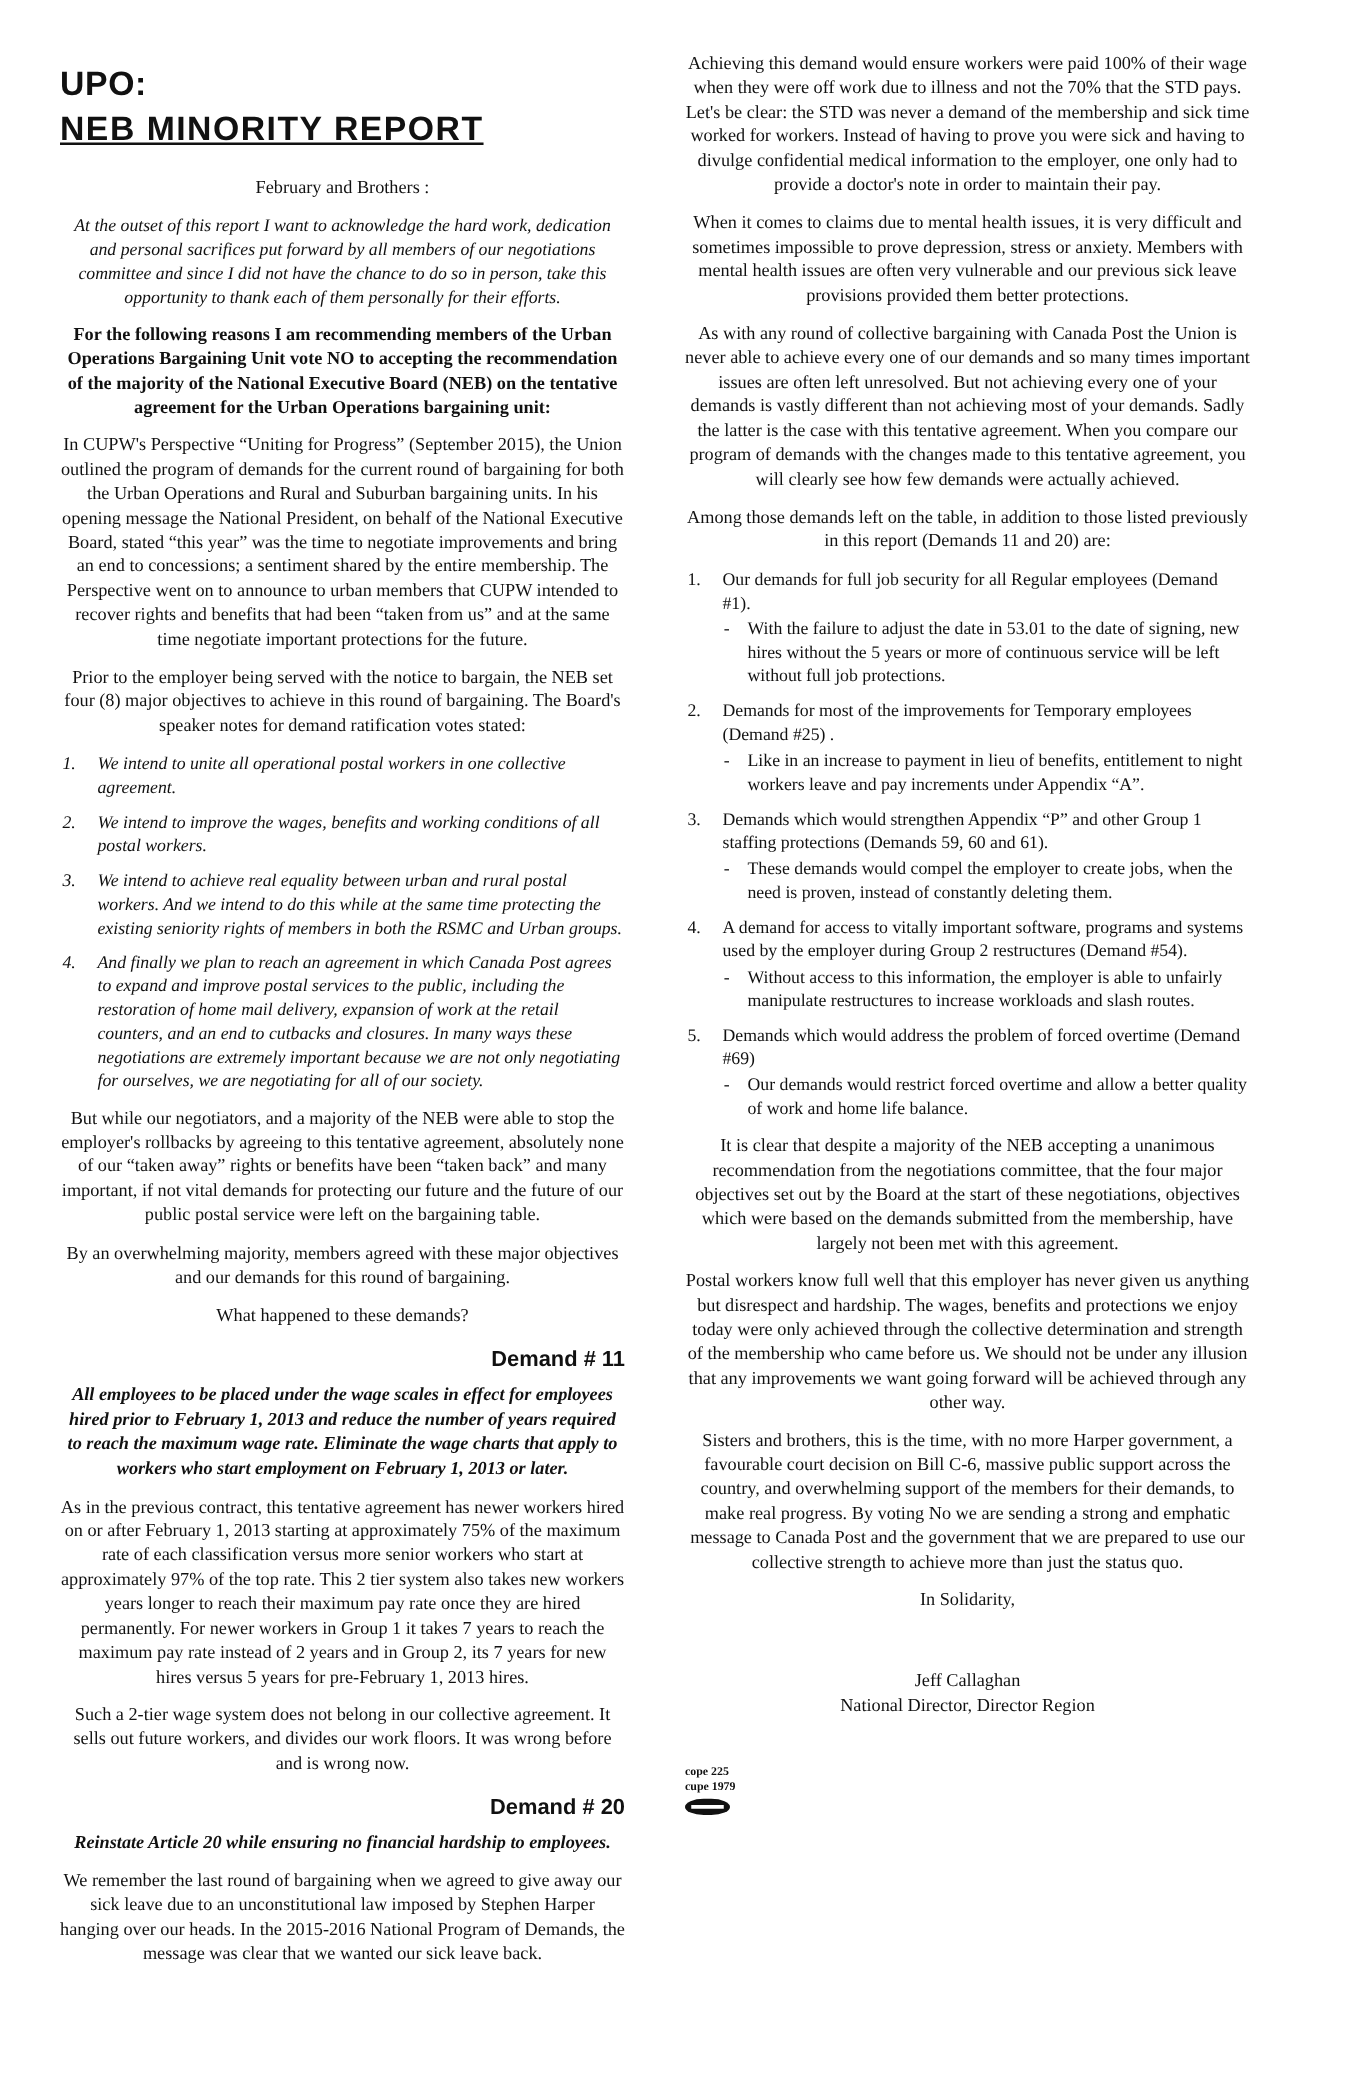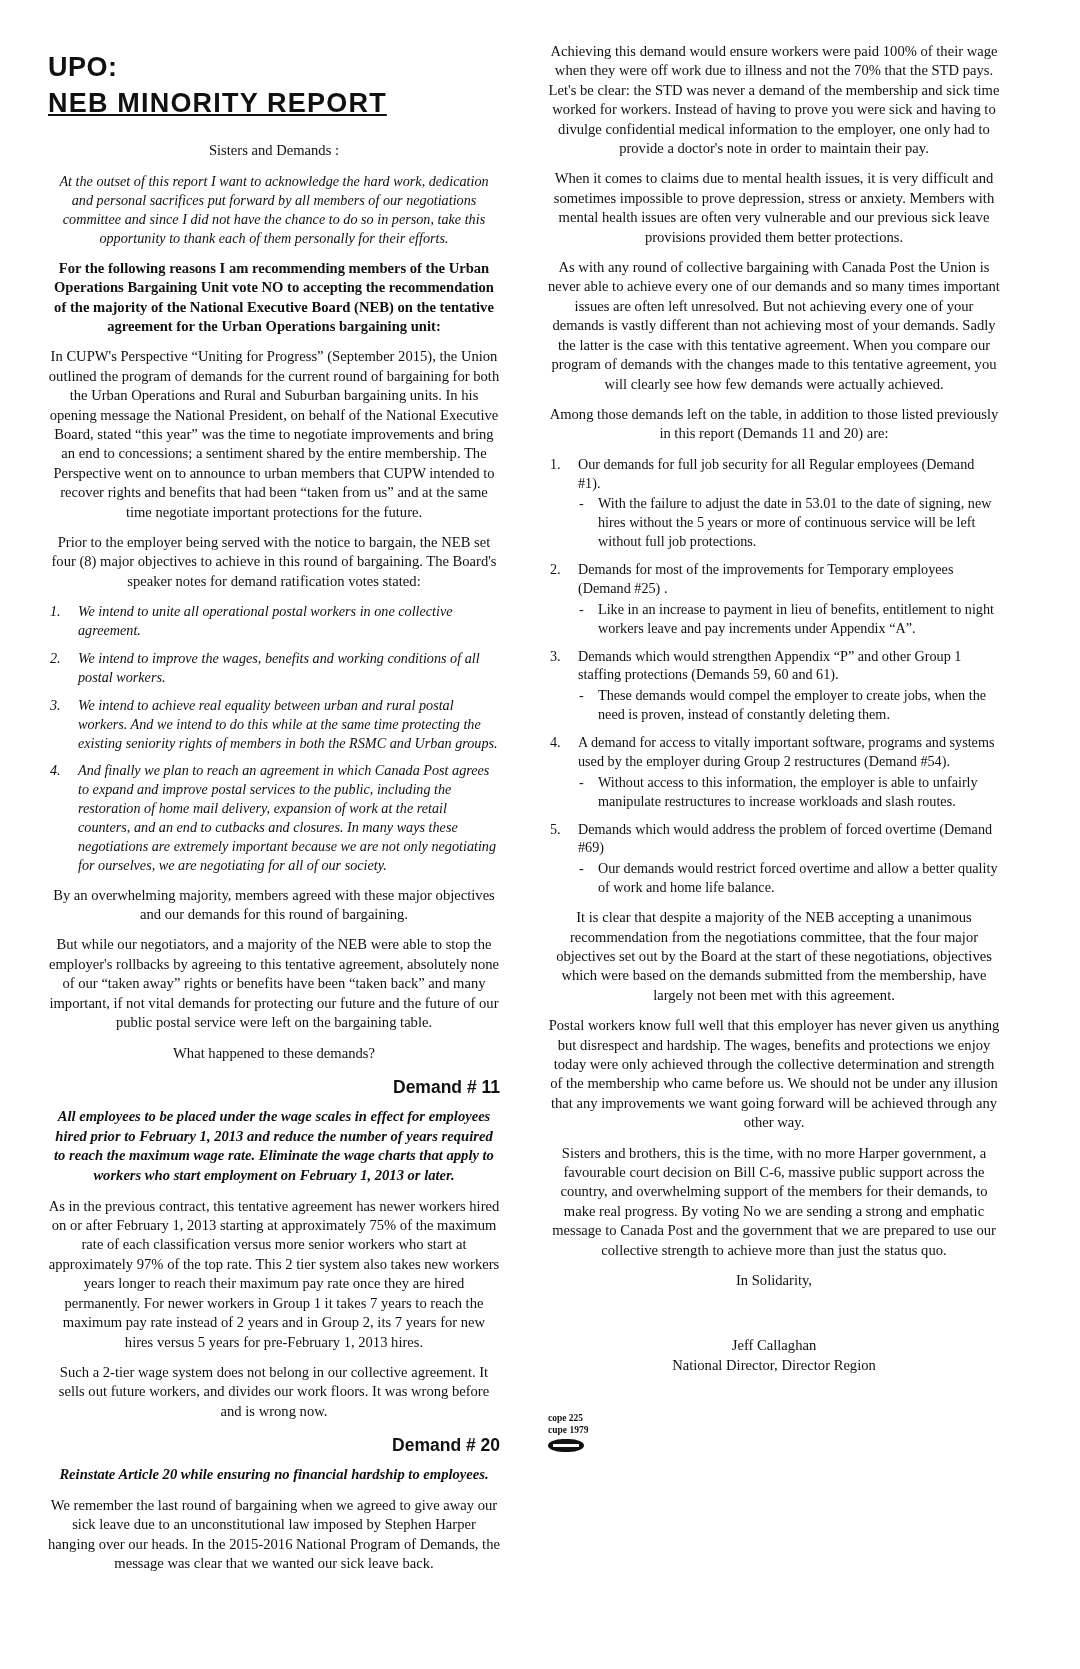--- a/index.html
+++ b/index.html
@@ -147,40 +147,40 @@
 
 <div class="page">
   <div class="columns">
 
     <div class="col">
       <h1 class="title">
         <span>UPO:</span>
         <span class="l2">NEB MINORITY REPORT</span>
       </h1>
 
-      <p>Sisters and Demands :</p>
+      <p>February and Brothers :</p>
 
       <p class="ital">At the outset of this report I want to acknowledge the hard work, dedication and personal sacrifices put forward by all members of our negotiations committee and since I did not have the chance to do so in person, take this opportunity to thank each of them personally for their efforts.</p>
 
       <p class="bold">For the following reasons I am recommending members of the Urban Operations Bargaining Unit vote NO to accepting the recommendation of the majority of the National Executive Board (NEB) on the tentative agreement for the Urban Operations bargaining unit:</p>
 
       <p>In CUPW's Perspective “Uniting for Progress” (September 2015), the Union outlined the program of demands for the current round of bargaining for both the Urban Operations and Rural and Suburban bargaining units. In his opening message the National President, on behalf of the National Executive Board, stated “this year” was the time to negotiate improvements and bring an end to concessions; a sentiment shared by the entire membership. The Perspective went on to announce to urban members that CUPW intended to recover rights and benefits that had been “taken from us” and at the same time negotiate important protections for the future.</p>
 
       <p>Prior to the employer being served with the notice to bargain, the NEB set four (8) major objectives to achieve in this round of bargaining. The Board's speaker notes for demand ratification votes stated:</p>
 
       <ol class="numlist italic">
         <li><span class="num">1.</span><span>We intend to unite all operational postal workers in one collective agreement.</span></li>
         <li><span class="num">2.</span><span>We intend to improve the wages, benefits and working conditions of all postal workers.</span></li>
         <li><span class="num">3.</span><span>We intend to achieve real equality between urban and rural postal workers. And we intend to do this while at the same time protecting the existing seniority rights of members in both the RSMC and Urban groups.</span></li>
         <li><span class="num">4.</span><span>And finally we plan to reach an agreement in which Canada Post agrees to expand and improve postal services to the public, including the restoration of home mail delivery, expansion of work at the retail counters, and an end to cutbacks and closures. In many ways these negotiations are extremely important because we are not only negotiating for ourselves, we are negotiating for all of our society.</span></li>
       </ol>
 
+      <p>But while our negotiators, and a majority of the NEB were able to stop the employer's rollbacks by agreeing to this tentative agreement, absolutely none of our “taken away” rights or benefits have been “taken back” and many important, if not vital demands for protecting our future and the future of our public postal service were left on the bargaining table.</p>
+
       <p>By an overwhelming majority, members agreed with these major objectives and our demands for this round of bargaining.</p>
-
-      <p>But while our negotiators, and a majority of the NEB were able to stop the employer's rollbacks by agreeing to this tentative agreement, absolutely none of our “taken away” rights or benefits have been “taken back” and many important, if not vital demands for protecting our future and the future of our public postal service were left on the bargaining table.</p>
 
       <p>What happened to these demands?</p>
 
       <h2 class="demand">Demand # 11</h2>
       <p class="bolditalic">All employees to be placed under the wage scales in effect for employees hired prior to February 1, 2013 and reduce the number of years required to reach the maximum wage rate. Eliminate the wage charts that apply to workers who start employment on February 1, 2013 or later.</p>
       <p>As in the previous contract, this tentative agreement has newer workers hired on or after February 1, 2013 starting at approximately 75% of the maximum rate of each classification versus more senior workers who start at approximately 97% of the top rate. This 2 tier system also takes new workers years longer to reach their maximum pay rate once they are hired permanently. For newer workers in Group 1 it takes 7 years to reach the maximum pay rate instead of 2 years and in Group 2, its 7 years for new hires versus 5 years for pre-February 1, 2013 hires.</p>
       <p>Such a 2-tier wage system does not belong in our collective agreement. It sells out future workers, and divides our work floors. It was wrong before and is wrong now.</p>
 
       <h2 class="demand">Demand # 20</h2>
       <p class="bolditalic">Reinstate Article 20 while ensuring no financial hardship to employees.</p>

